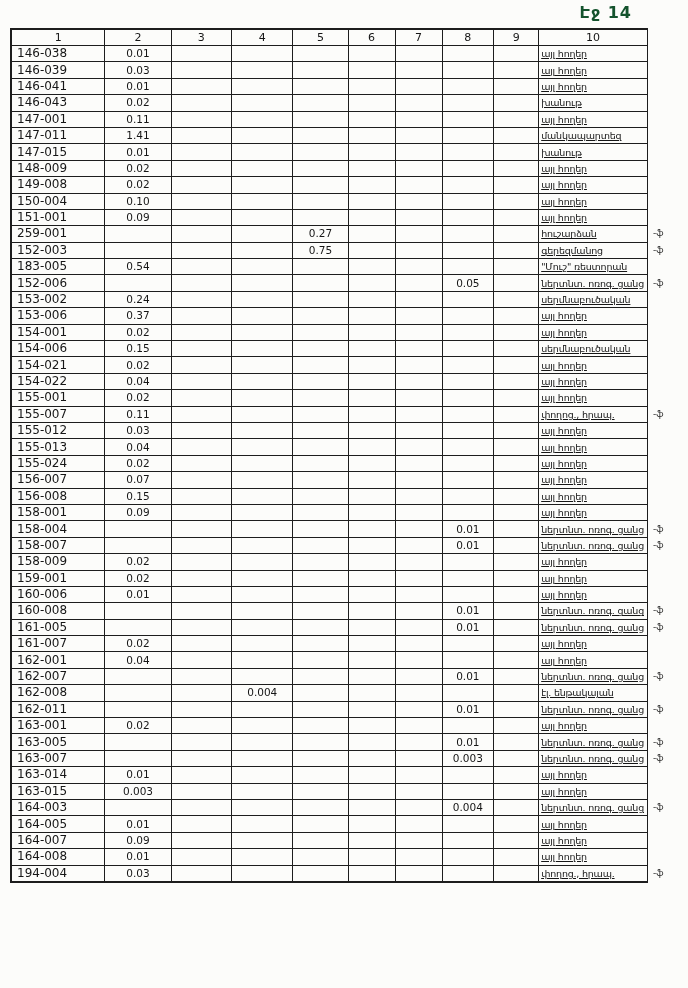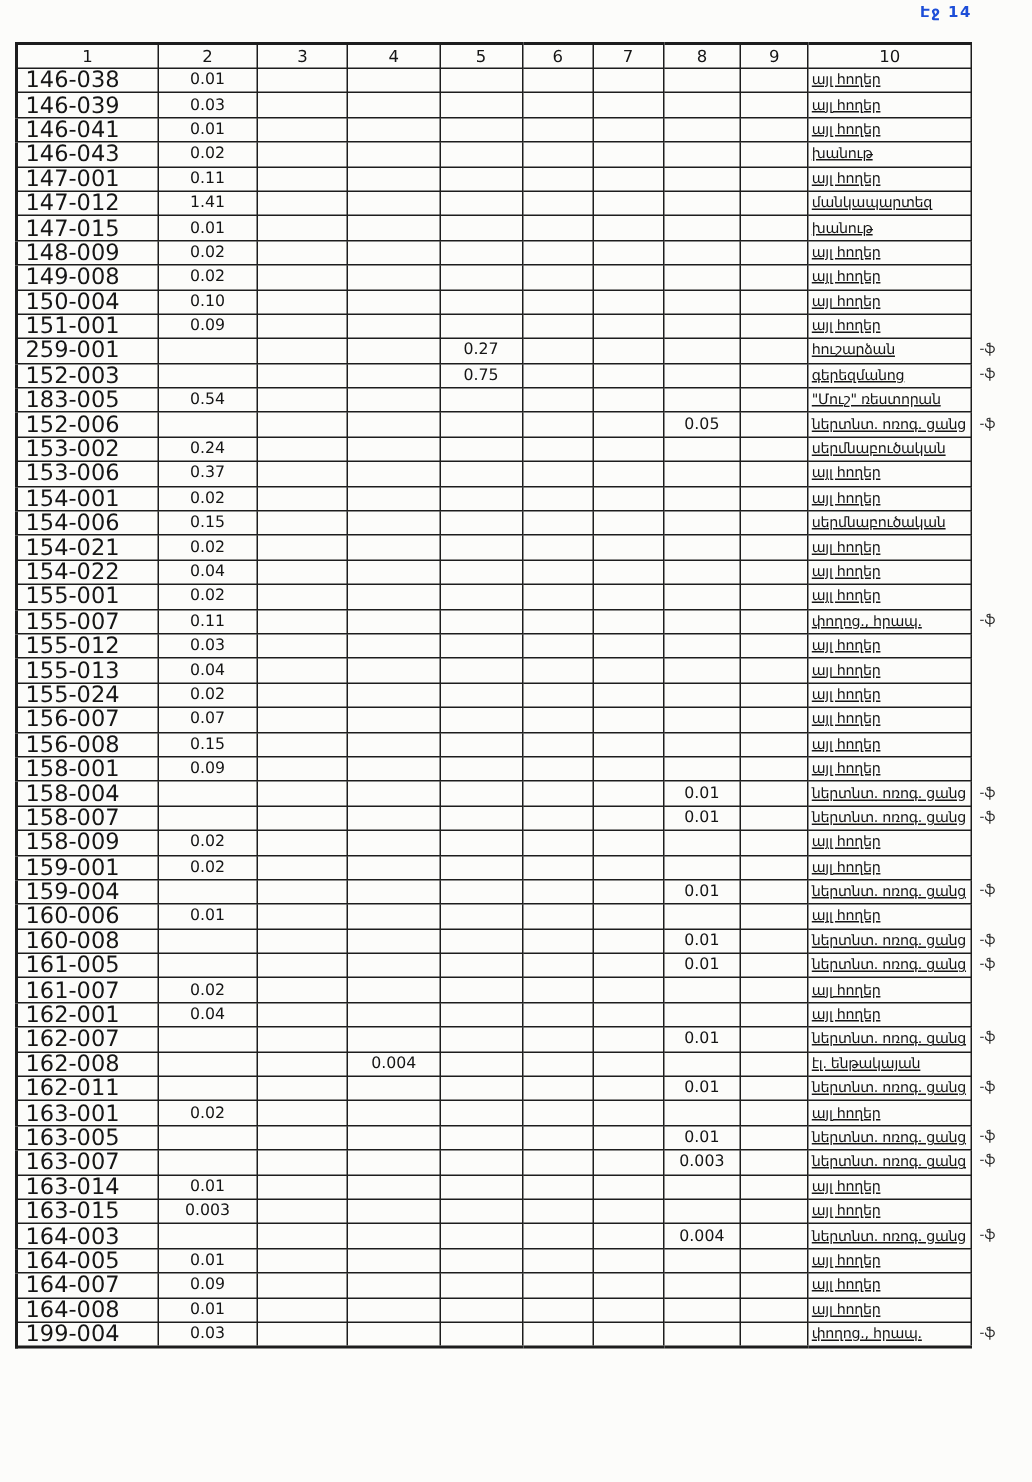--- a/index.html
+++ b/index.html
@@ -9,25 +9,25 @@
     height: 988px;
     background: #fcfcfa;
     font-family: "DejaVu Sans", sans-serif;
     color: #161616;
     position: relative;
     overflow: hidden;
   }
   .page-label {
     position: absolute;
     top: 3px;
-    right: 40px;
-    font-size: 10px;
+    right: 56px;
+    font-size: 16px;
     font-weight: bold;
     letter-spacing: 1px;
-    color: #1d4ed8;
+    color: #14532d;
   }
   table.data-table {
     border-collapse: collapse;
     position: absolute;
     top: 28px;
     left: 10px;
     table-layout: fixed;
   }
   th, td {
     border: 1px solid #1d1d1d;
@@ -41,21 +41,21 @@
   }
   thead th {
     font-weight: 400;
     font-size: 11px;
     text-align: center;
     height: 16px;
     border-top: 2px solid #1d1d1d;
   }
   thead th:first-child { border-left-width: 2px; }
   td.col1 {
-    font-size: 15px;
+    font-size: 12px;
     text-align: left;
     padding-left: 5px;
     border-left-width: 2px;
   }
   td.col2, td.col3, td.col4, td.col5,
   td.col6, td.col7, td.col8, td.col9 {
     text-align: center;
     font-size: 10.5px;
   }
   td.col10 {
@@ -171,21 +171,21 @@
           <td class="col4"></td>
           <td class="col5"></td>
           <td class="col6"></td>
           <td class="col7"></td>
           <td class="col8"></td>
           <td class="col9"></td>
           <td class="col10"><span class="usage">այլ հողեր</span></td>
           <td class="note-cell"></td>
         </tr>
         <tr>
-          <td class="col1">147-012</td>
+          <td class="col1">147-011</td>
           <td class="col2">1.41</td>
           <td class="col3"></td>
           <td class="col4"></td>
           <td class="col5"></td>
           <td class="col6"></td>
           <td class="col7"></td>
           <td class="col8"></td>
           <td class="col9"></td>
           <td class="col10"><span class="usage">մանկապարտեզ</span></td>
           <td class="note-cell"></td>
@@ -535,33 +535,20 @@
           <td class="col4"></td>
           <td class="col5"></td>
           <td class="col6"></td>
           <td class="col7"></td>
           <td class="col8"></td>
           <td class="col9"></td>
           <td class="col10"><span class="usage">այլ հողեր</span></td>
           <td class="note-cell"></td>
         </tr>
         <tr>
-          <td class="col1">159-004</td>
-          <td class="col2"></td>
-          <td class="col3"></td>
-          <td class="col4"></td>
-          <td class="col5"></td>
-          <td class="col6"></td>
-          <td class="col7"></td>
-          <td class="col8">0.01</td>
-          <td class="col9"></td>
-          <td class="col10"><span class="usage">ներտնտ. ոռոգ. ցանց</span></td>
-          <td class="note-cell">-ֆ</td>
-        </tr>
-        <tr>
           <td class="col1">160-006</td>
           <td class="col2">0.01</td>
           <td class="col3"></td>
           <td class="col4"></td>
           <td class="col5"></td>
           <td class="col6"></td>
           <td class="col7"></td>
           <td class="col8"></td>
           <td class="col9"></td>
           <td class="col10"><span class="usage">այլ հողեր</span></td>
@@ -769,21 +756,21 @@
           <td class="col4"></td>
           <td class="col5"></td>
           <td class="col6"></td>
           <td class="col7"></td>
           <td class="col8"></td>
           <td class="col9"></td>
           <td class="col10"><span class="usage">այլ հողեր</span></td>
           <td class="note-cell"></td>
         </tr>
         <tr>
-          <td class="col1">199-004</td>
+          <td class="col1">194-004</td>
           <td class="col2">0.03</td>
           <td class="col3"></td>
           <td class="col4"></td>
           <td class="col5"></td>
           <td class="col6"></td>
           <td class="col7"></td>
           <td class="col8"></td>
           <td class="col9"></td>
           <td class="col10"><span class="usage">փողոց., հրապ.</span></td>
           <td class="note-cell">-ֆ</td>

